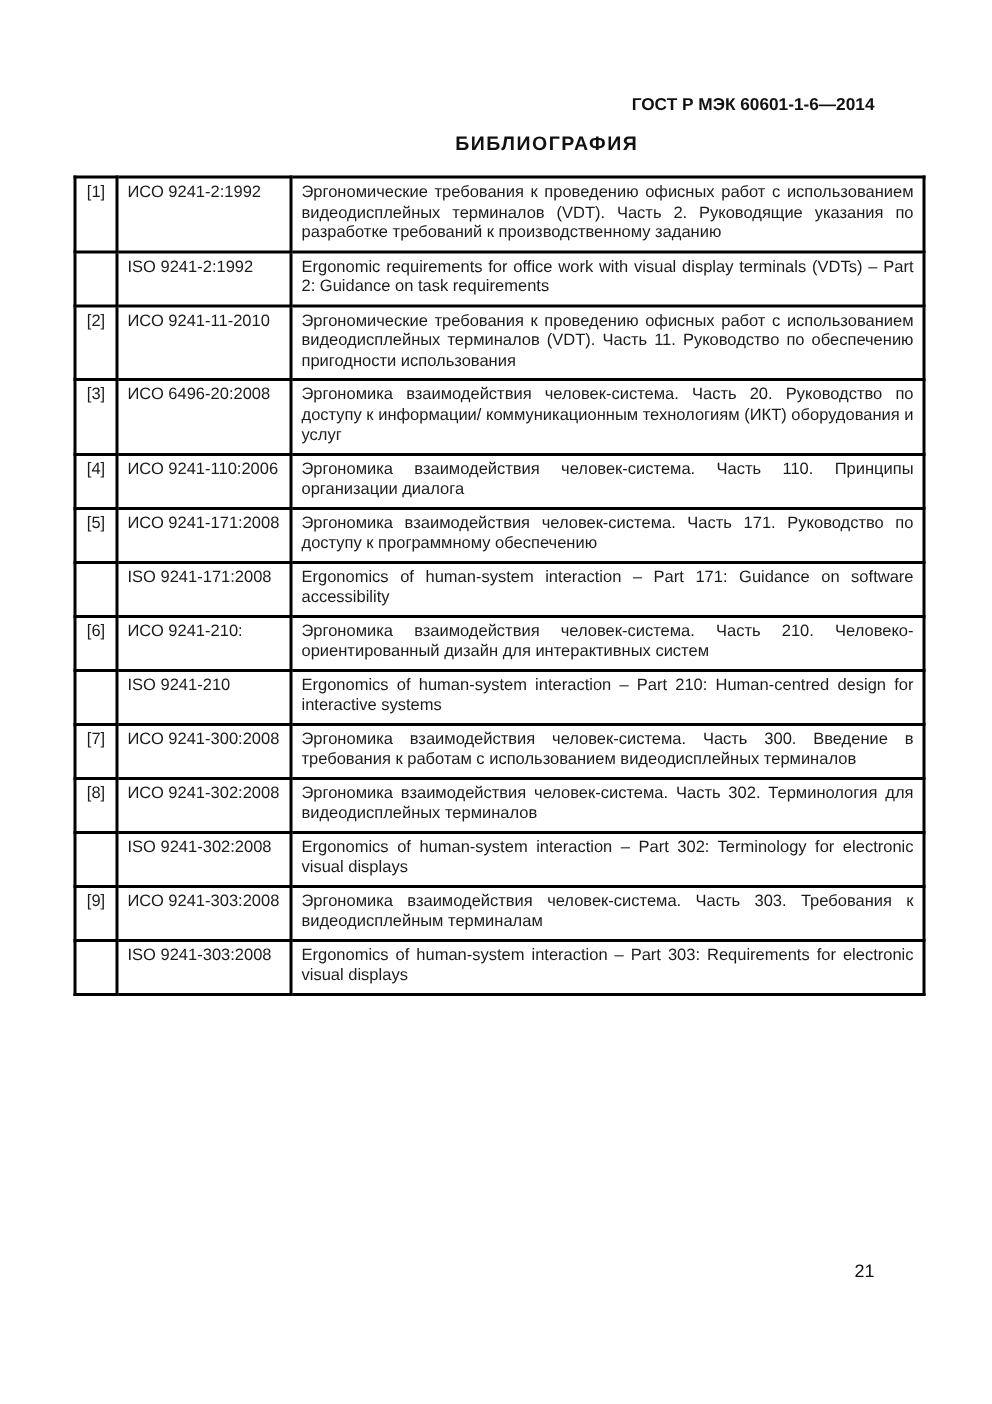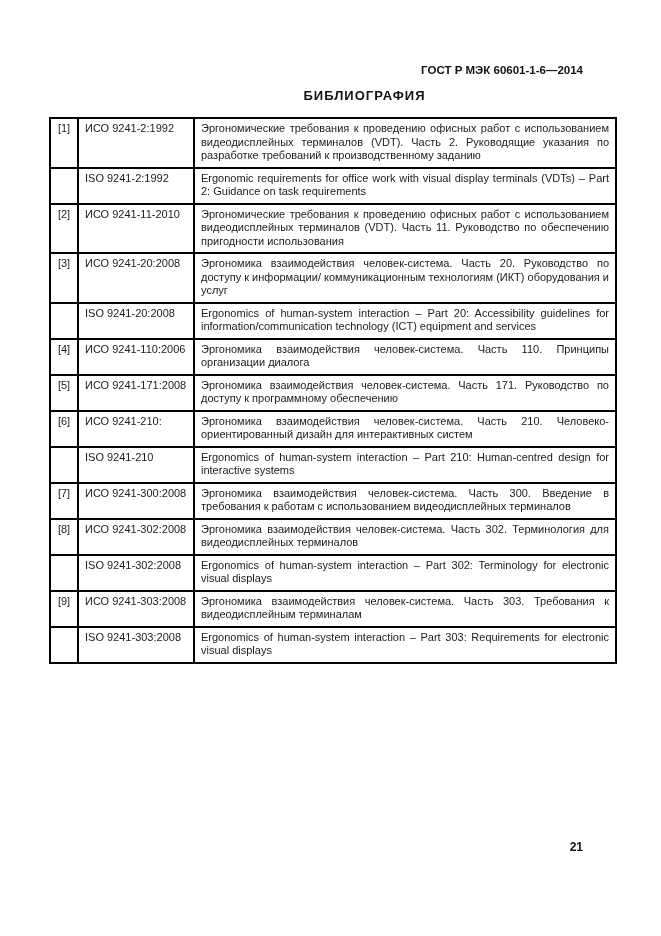--- a/index.html
+++ b/index.html
@@ -65,21 +65,21 @@
     overflow: hidden;
   }
   td.c-desc {
     text-align: justify;
   }
   .page-number {
     position: absolute;
     top: 840px;
     right: 78px;
     font-size: 12px;
-    font-weight: bold;
+    font-weight: normal;
     color: #111111;
   }
 </style>
 </head>
 <body>
 
 <div class="page">
 
   <div class="doc-header">ГОСТ Р МЭК 60601-1-6—2014</div>
 
@@ -104,39 +104,39 @@
       </tr>
 
       <tr>
         <td class="c-ref">[2]</td>
         <td class="c-code">ИСО 9241-11-2010</td>
         <td class="c-desc">Эргономические требования к проведению офисных работ с использованием видеодисплейных терминалов (VDT). Часть 11. Руководство по обеспечению пригодности использования</td>
       </tr>
 
       <tr>
         <td class="c-ref">[3]</td>
-        <td class="c-code">ИСО 9241-20:2008</td>
+        <td class="c-code">ИСО 6496-20:2008</td>
         <td class="c-desc">Эргономика взаимодействия человек-система. Часть 20. Руководство по доступу к информации/ коммуникационным технологиям (ИКТ) оборудования и услуг</td>
-      </tr>
-      <tr>
-        <td class="c-ref"></td>
-        <td class="c-code">ISO 9241-20:2008</td>
-        <td class="c-desc">Ergonomics of human-system interaction – Part 20: Accessibility guidelines for information/communication technology (ICT) equipment and services</td>
       </tr>
 
       <tr>
         <td class="c-ref">[4]</td>
         <td class="c-code">ИСО 9241-110:2006</td>
         <td class="c-desc">Эргономика взаимодействия человек-система. Часть 110. Принципы организации диалога</td>
       </tr>
 
       <tr>
         <td class="c-ref">[5]</td>
         <td class="c-code">ИСО 9241-171:2008</td>
         <td class="c-desc">Эргономика взаимодействия человек-система. Часть 171.  Руководство по доступу к программному обеспечению</td>
+      </tr>
+      <tr>
+        <td class="c-ref"></td>
+        <td class="c-code">ISO 9241-171:2008</td>
+        <td class="c-desc">Ergonomics of human-system interaction – Part 171: Guidance on software accessibility</td>
       </tr>
 
       <tr>
         <td class="c-ref">[6]</td>
         <td class="c-code">ИСО 9241-210:</td>
         <td class="c-desc">Эргономика взаимодействия человек-система. Часть 210.  Человеко-ориентированный дизайн для интерактивных систем</td>
       </tr>
       <tr>
         <td class="c-ref"></td>
         <td class="c-code">ISO 9241-210</td>

